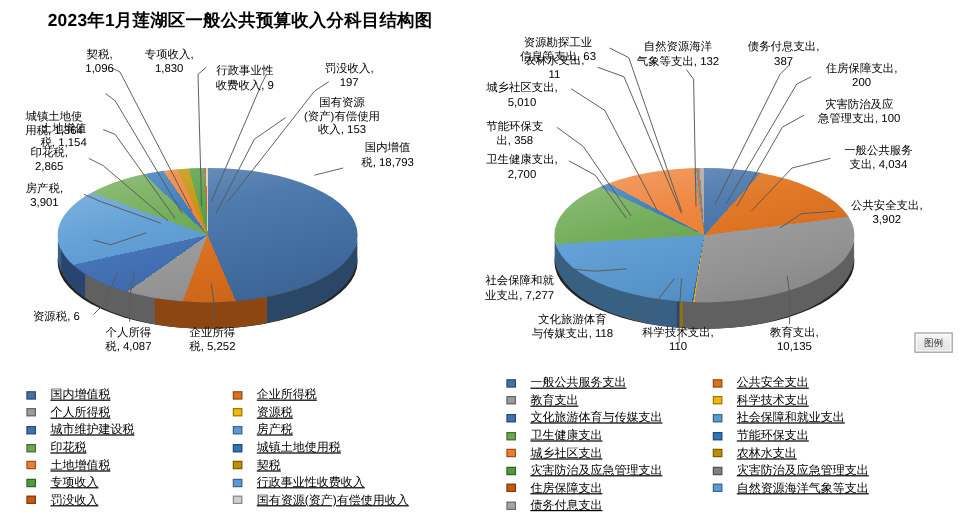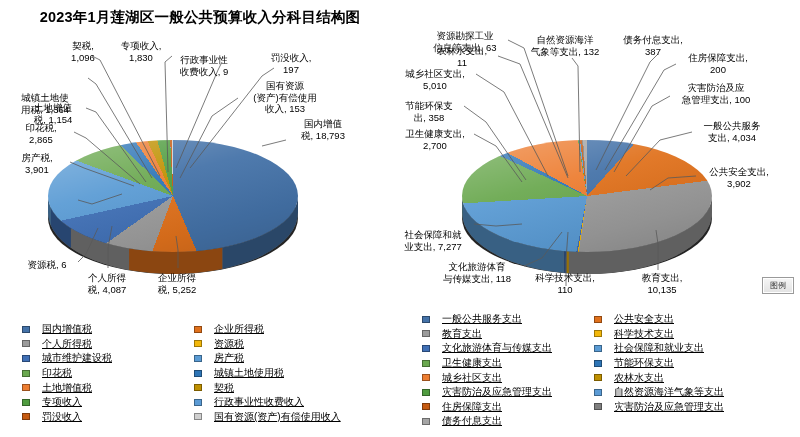--- a/index.html
+++ b/index.html
@@ -344,26 +344,26 @@
           </div>
           <div class="legend-item">
             <span class="legend-swatch" style="background: rgb(46, 117, 182);"></span>
             <span class="legend-label">节能环保支出</span>
           </div>
           <div class="legend-item">
             <span class="legend-swatch" style="background: rgb(191, 144, 0);"></span>
             <span class="legend-label">农林水支出</span>
           </div>
           <div class="legend-item">
+            <span class="legend-swatch" style="background: rgb(127, 127, 127);"></span>
+            <span class="legend-label">灾害防治及应急管理支出</span>
+          </div>
+          <div class="legend-item">
             <span class="legend-swatch" style="background: rgb(91, 155, 213);"></span>
             <span class="legend-label">自然资源海洋气象等支出</span>
           </div>
-          <div class="legend-item">
-            <span class="legend-swatch" style="background: rgb(127, 127, 127);"></span>
-            <span class="legend-label">灾害防治及应急管理支出</span>
-          </div>
         </div>
       </div>
 
     <div class="legend-btn">图例</div>
   </div>
 
 </div>
 
 </body></html>

